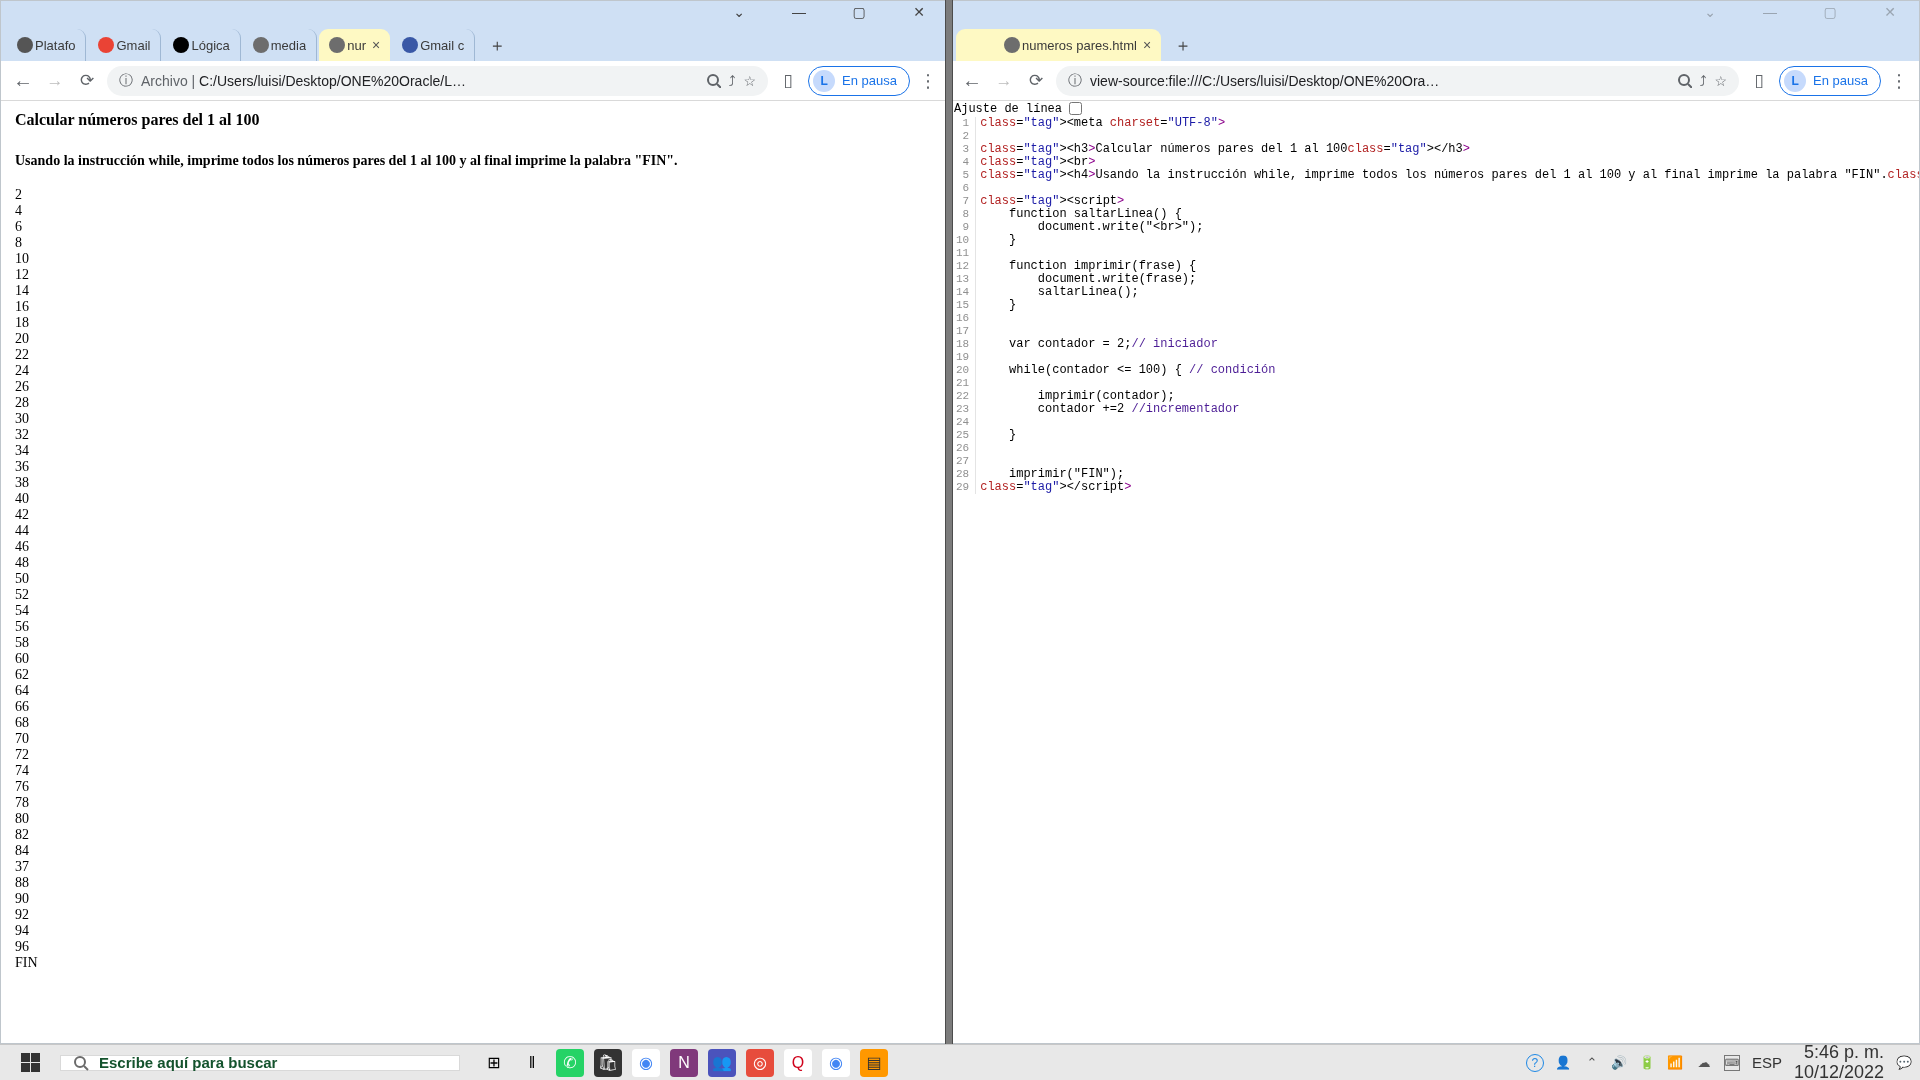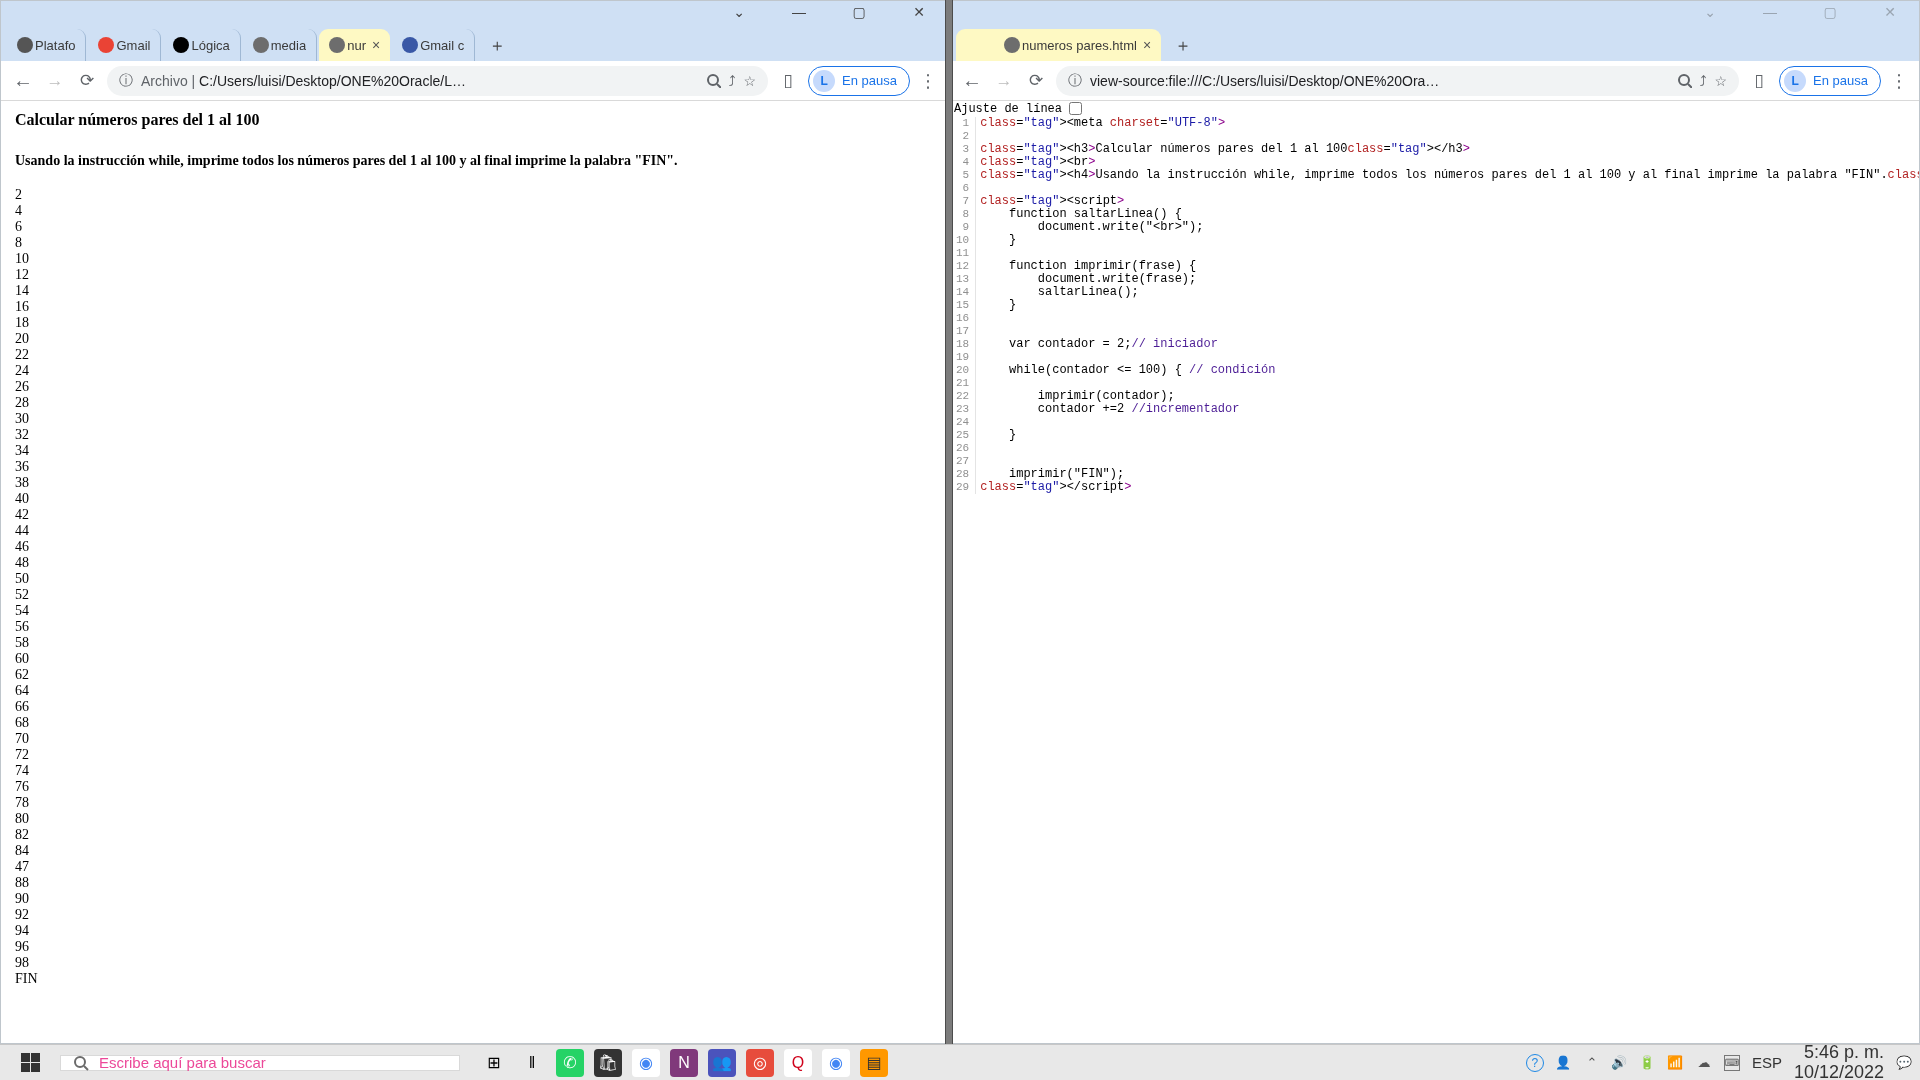--- a/index.html
+++ b/index.html
@@ -93,21 +93,21 @@
     background:#e8e8e8; border-top:1px solid #c7c7c7;
     display:flex; align-items:center;
   }
   .start {
     width:60px; height:36px; display:flex; align-items:center; justify-content:center;
   }
   .winlogo { display:grid; grid-template-columns:9px 9px; grid-template-rows:9px 9px; gap:1px;}
   .winlogo span { background:#333; }
   .searchbox {
     width:400px; height:16px; background:#fff; display:flex; align-items:center;
-    padding:0 12px; gap:10px; color:#ec4899; font-size:15px; border:1px solid #d9d9d9;
+    padding:0 12px; gap:10px; color:#14532d; font-size:15px; border:1px solid #d9d9d9;font-weight:bold;
   }
   .tray-apps { display:flex; align-items:center; gap:10px; margin-left:20px;}
   .app-ico { width:28px; height:28px; border-radius:4px; display:flex; align-items:center; justify-content:center; font-size:16px;}
   .spacer { flex:1; }
   .systray { display:flex; align-items:center; gap:12px; padding-right:8px; color:#555; font-size:13px;}
   .clock { text-align:right; font-size:18px; line-height:1.1; color:#333;}
   .lang { font-size:15px; color:#333;}
   .ic { width:16px; height:16px; display:flex; align-items:center; justify-content:center; }
   .s-svg { width:16px; height:16px; stroke:#6b6b6b; fill:none; stroke-width:2;}
   .addr-svg { width:15px; height:15px; stroke:#5f6368; fill:none; stroke-width:2;}
@@ -213,27 +213,26 @@
           <div>66</div>
           <div>68</div>
           <div>70</div>
           <div>72</div>
           <div>74</div>
           <div>76</div>
           <div>78</div>
           <div>80</div>
           <div>82</div>
           <div>84</div>
-          <div>47</div>
+          <div>37</div>
           <div>88</div>
           <div>90</div>
           <div>92</div>
           <div>94</div>
           <div>96</div>
-          <div>98</div>
           <div>FIN</div>
         </div>
     </div>
   </div>
 </div>
 
 <div class="browser-window window-right">
   <div class="titlebar-full" style="color:#9aa5b1">
     <span class="win-btn">⌄</span>
     <span class="win-btn">—</span>

